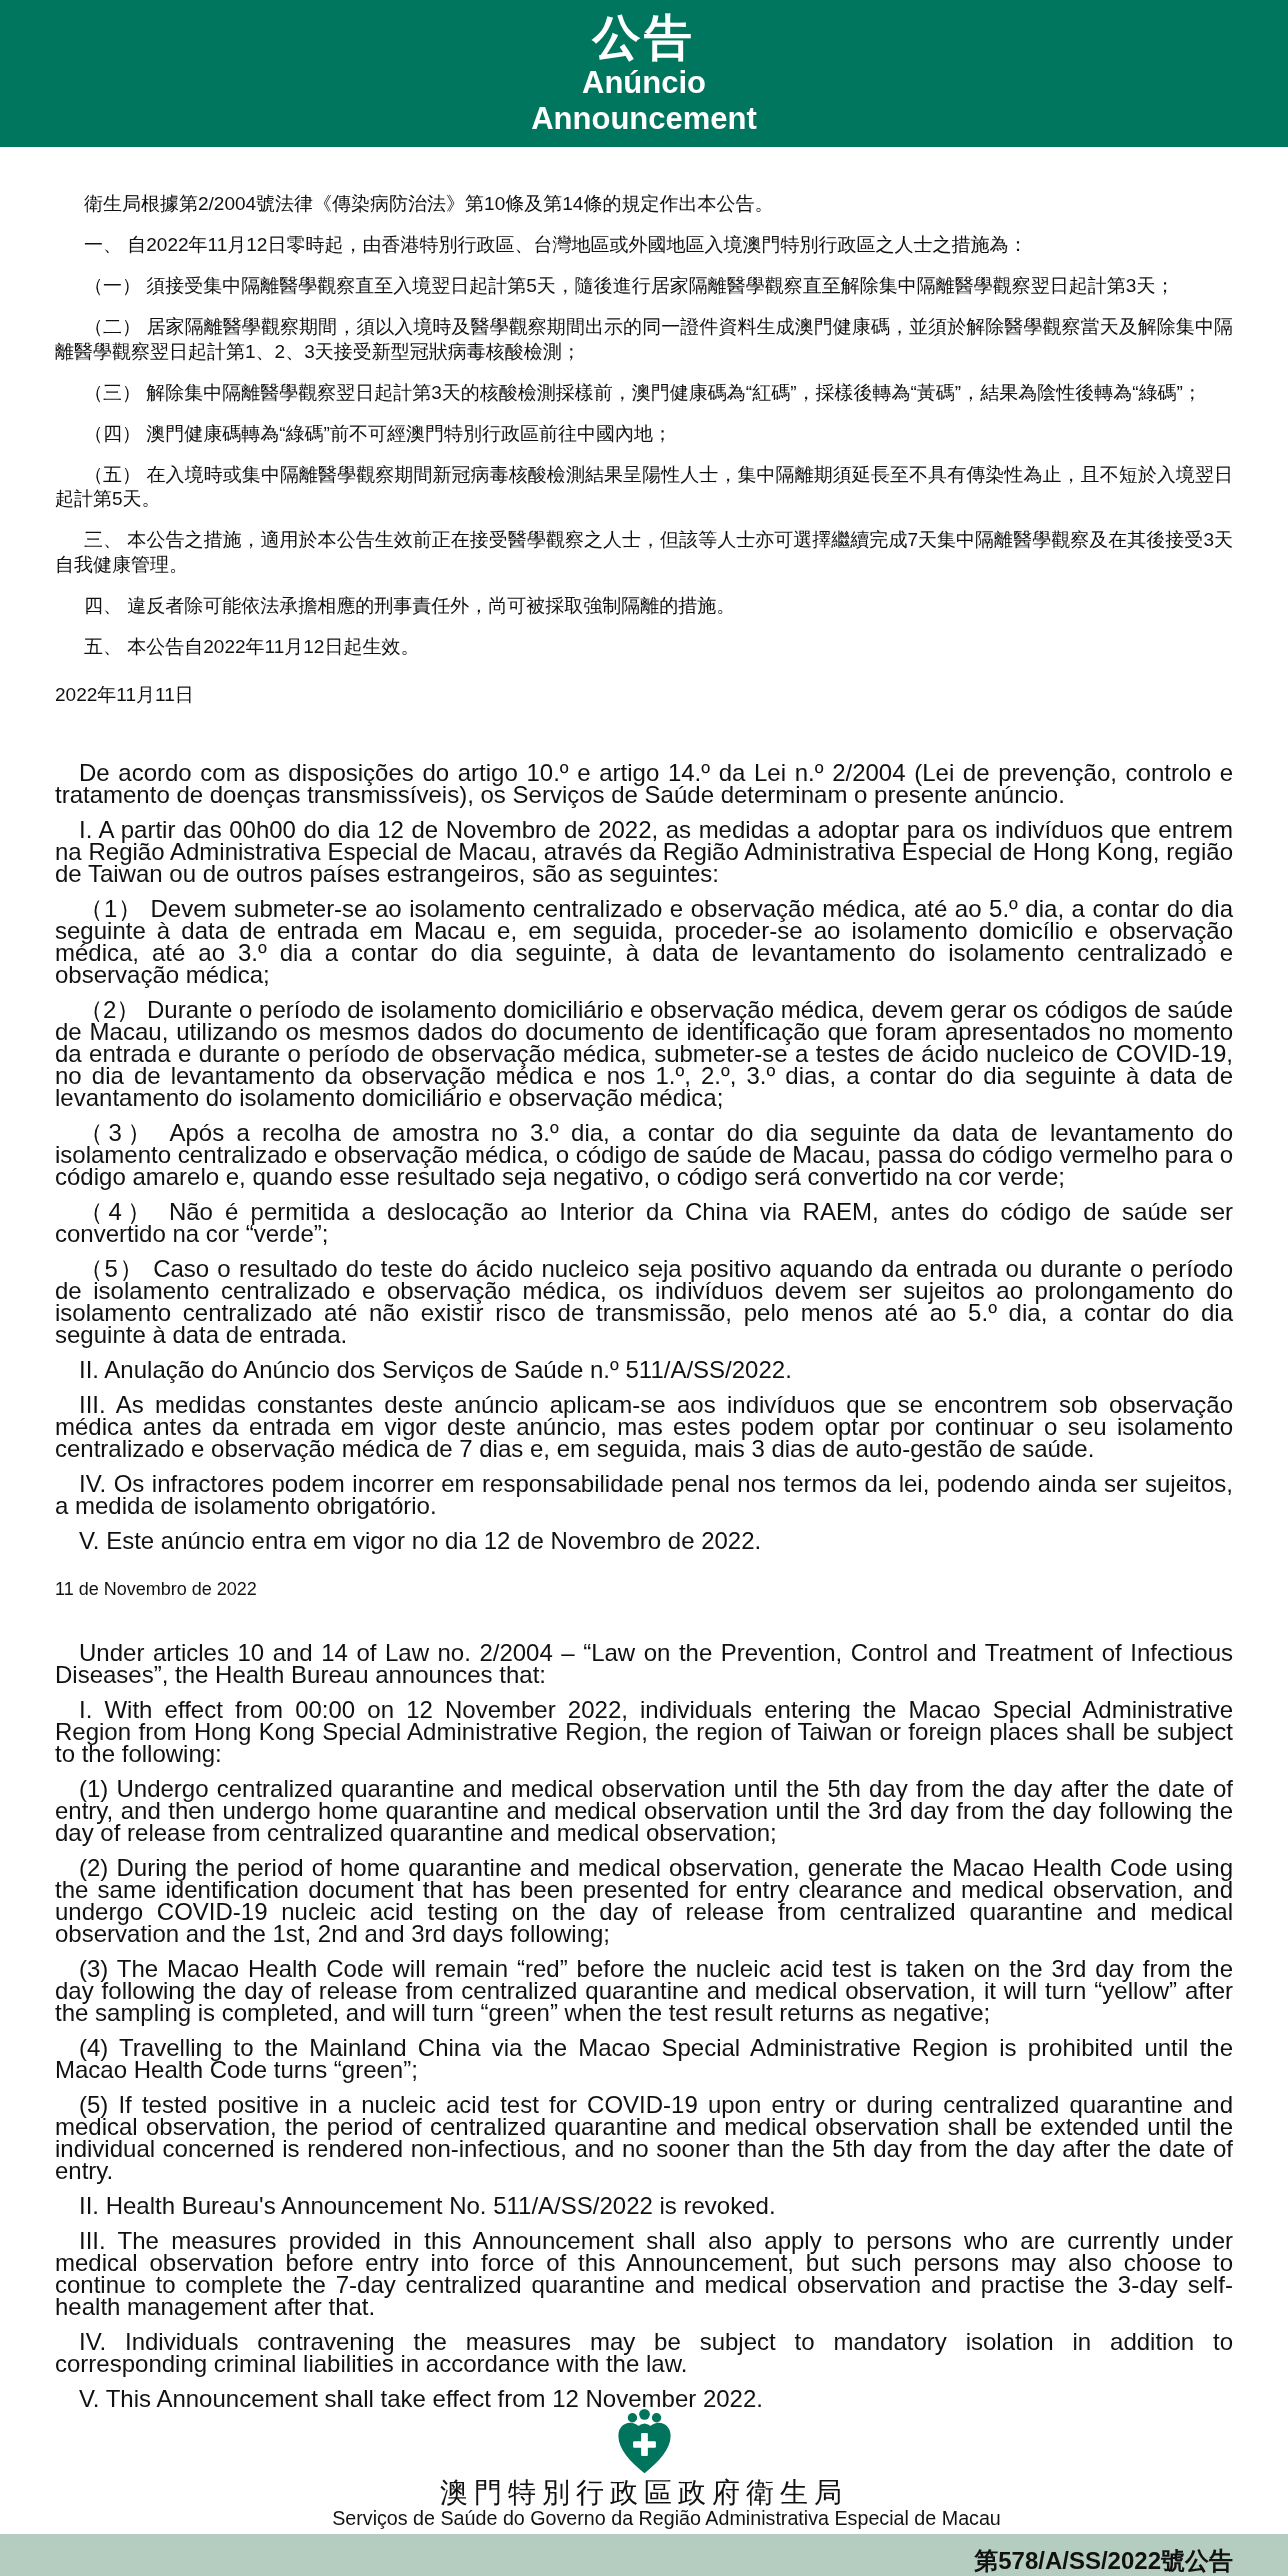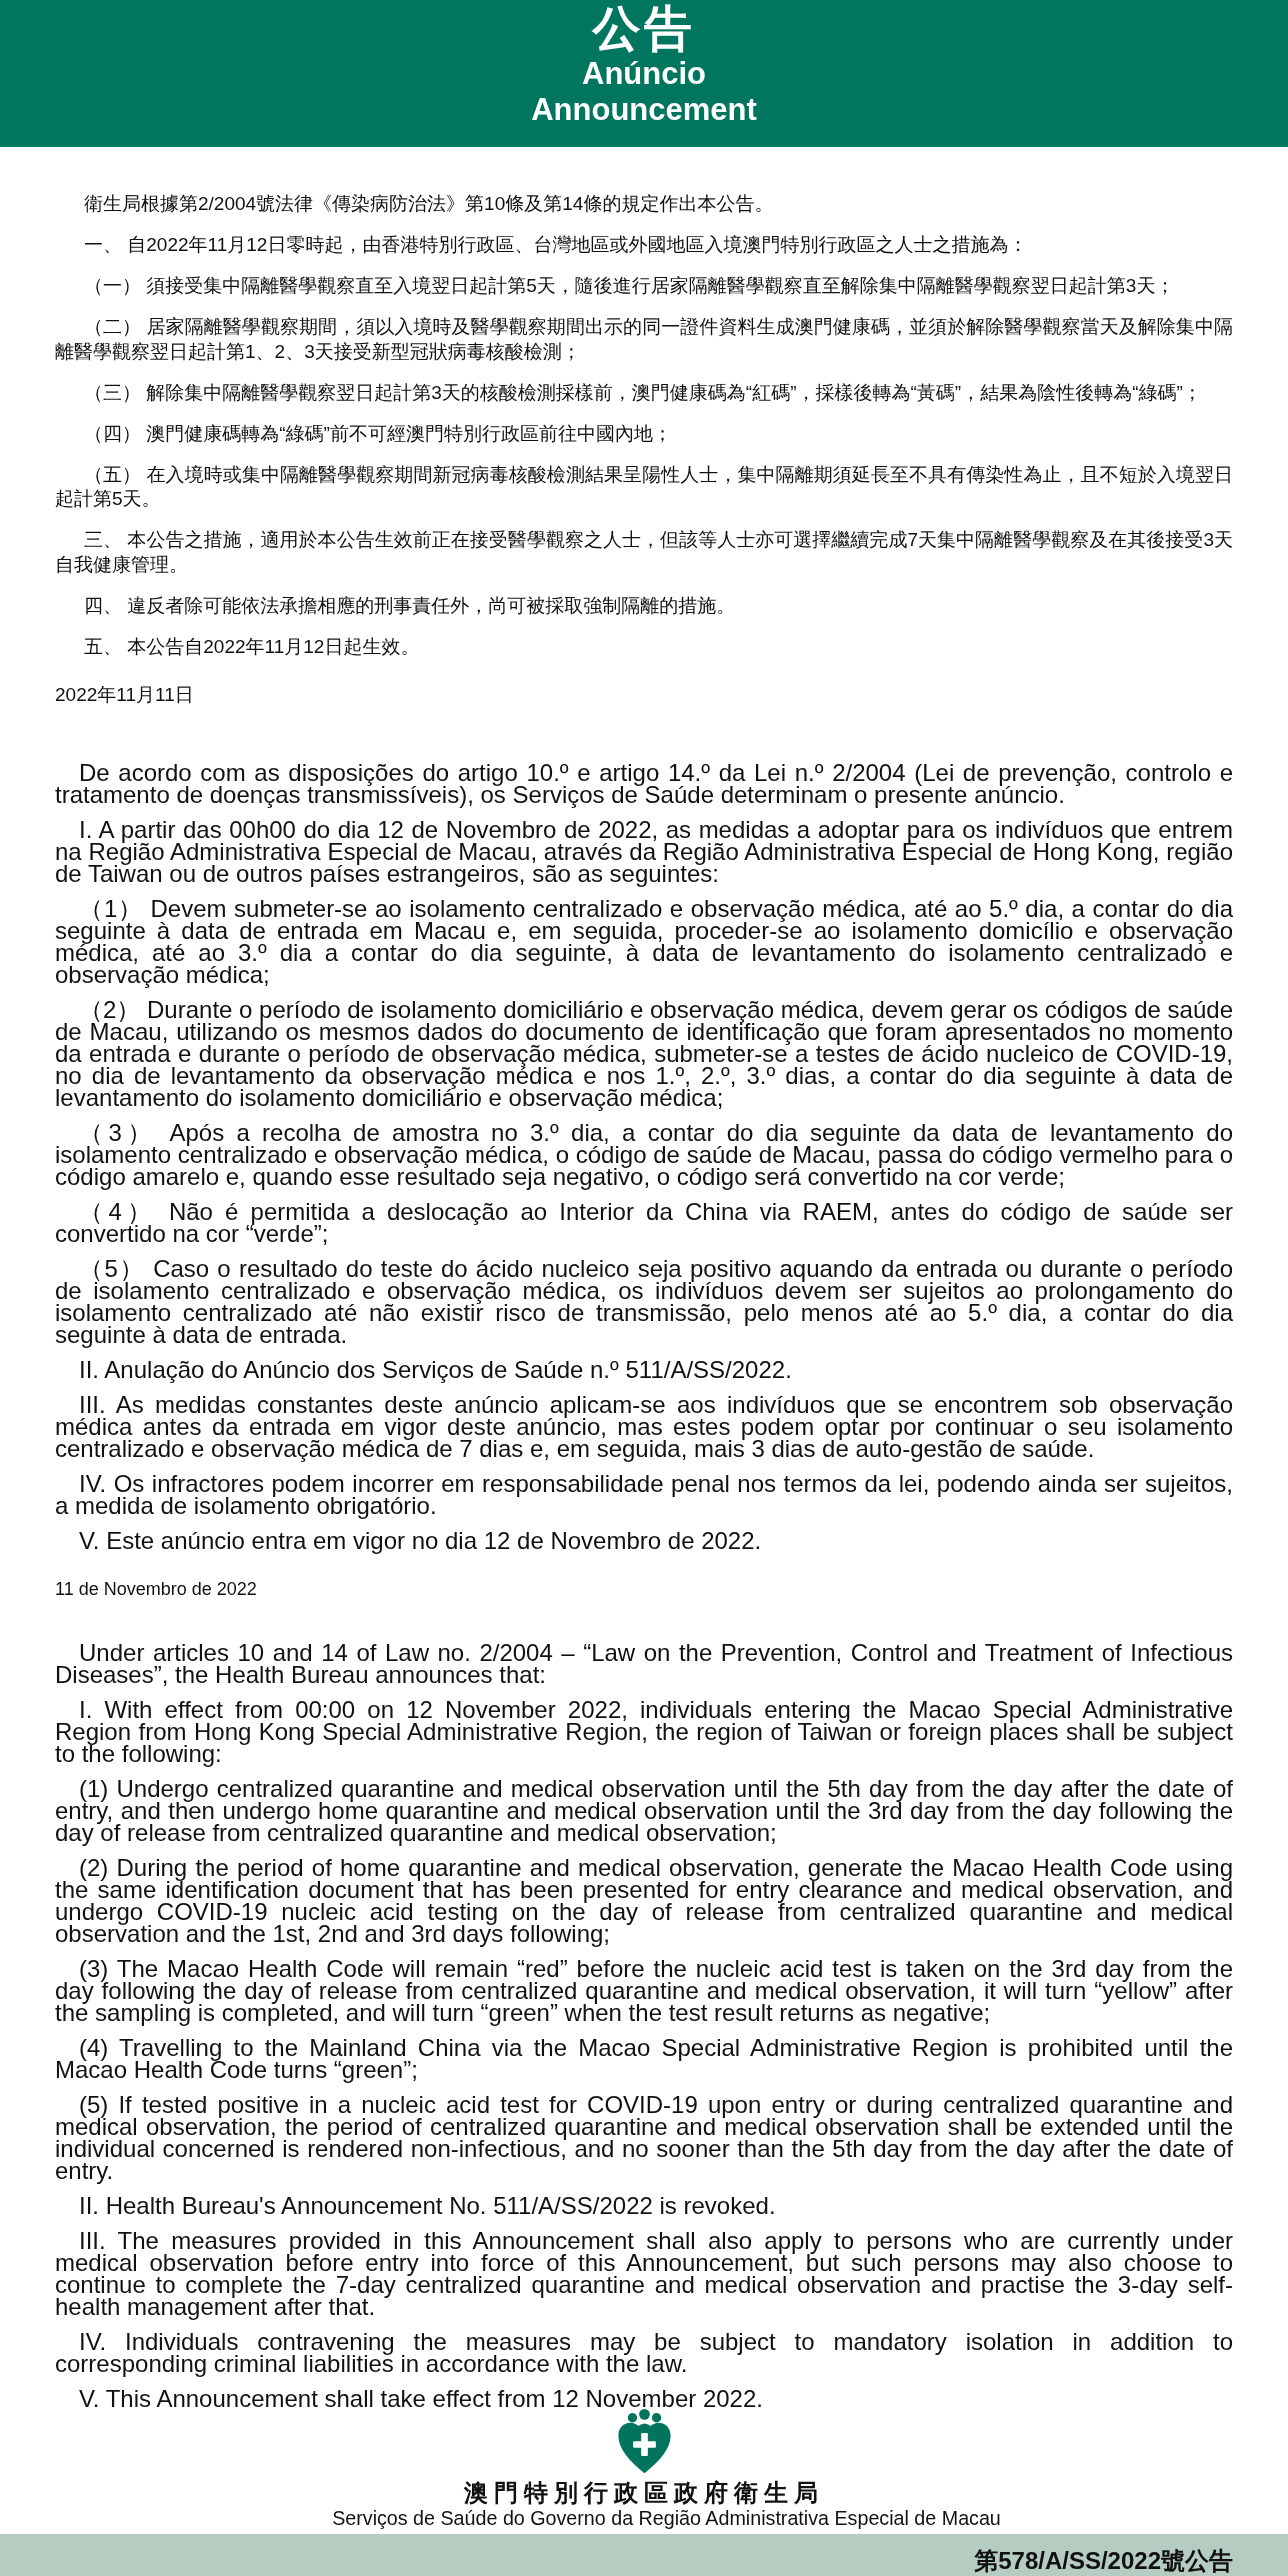--- a/index.html
+++ b/index.html
@@ -15,21 +15,21 @@
   }
 
   
   .header {
     flex: 0 0 auto;
     height: 147px;
     background: #00765E;
     color: #ffffff;
     text-align: center;
     box-sizing: border-box;
-    padding-top: 1px;
+    padding-top: 10px;
   }
   .header .title-zh {
     font-size: 48px;
     font-weight: bold;
     line-height: 55px;
     letter-spacing: 3.6px;
   }
   .header .title-pt,
   .header .title-en {
     font-size: 31px;
@@ -85,22 +85,22 @@
   .footer-id {
     text-align: center;
   }
   .footer-logo {
     display: block;
     margin: 0 auto 3.6px auto;
     width: 67px;
     height: 67px;
   }
   .org-zh {
-    font-size: 24px;
-    font-weight: bold;
+    font-size: 28px;
+    font-weight: normal;
     letter-spacing: 6px;
     line-height: 26px;
   }
   .org-pt {
     font-size: 19.7px;
     line-height: 24px;
     margin-bottom: 4.8px;
     padding-left: 45px;
   }
   .footer-bar {

